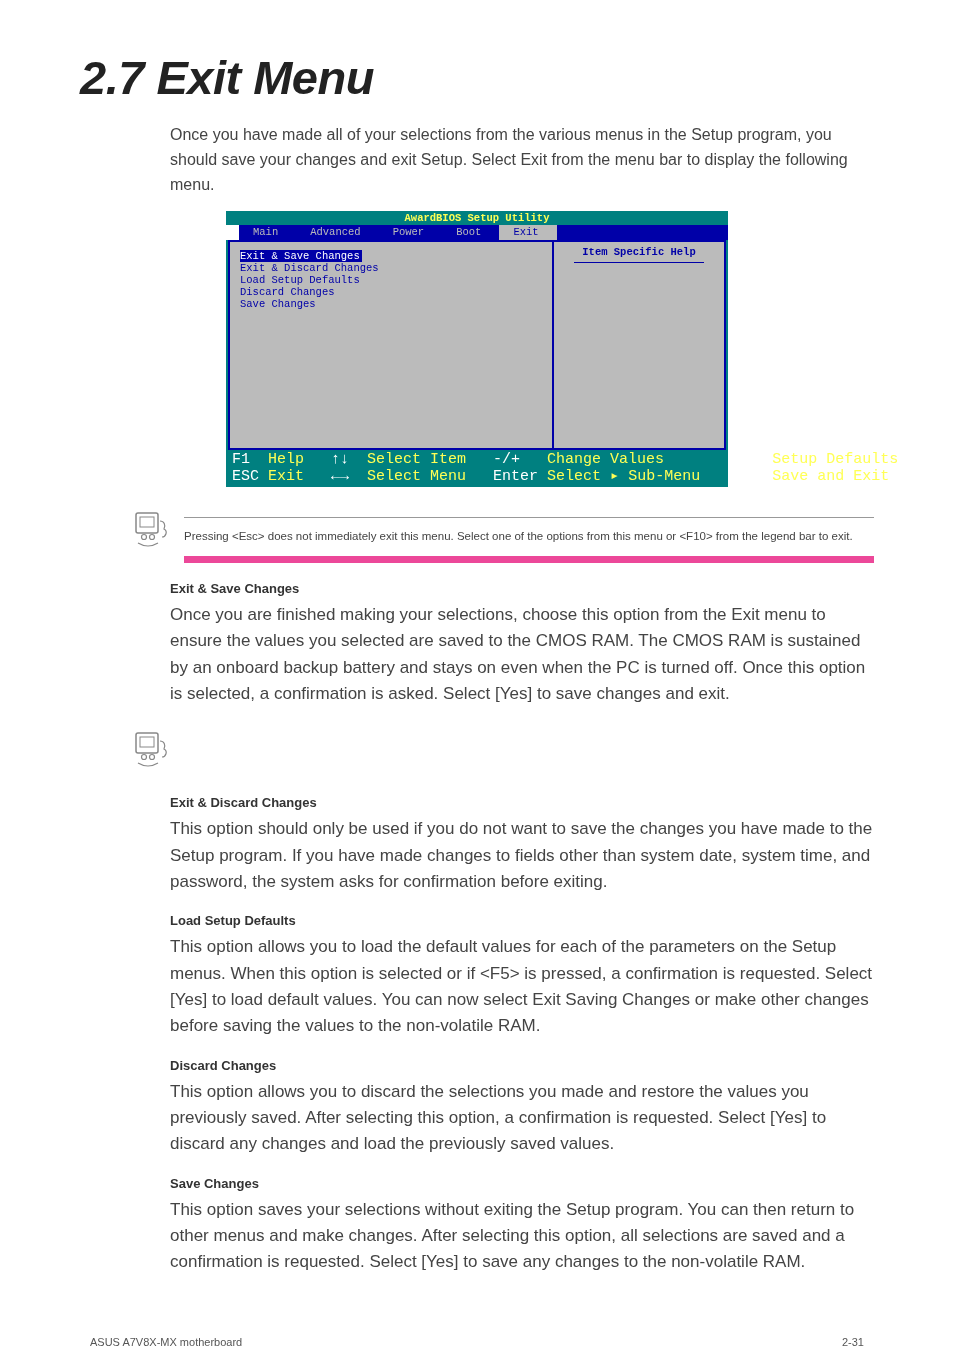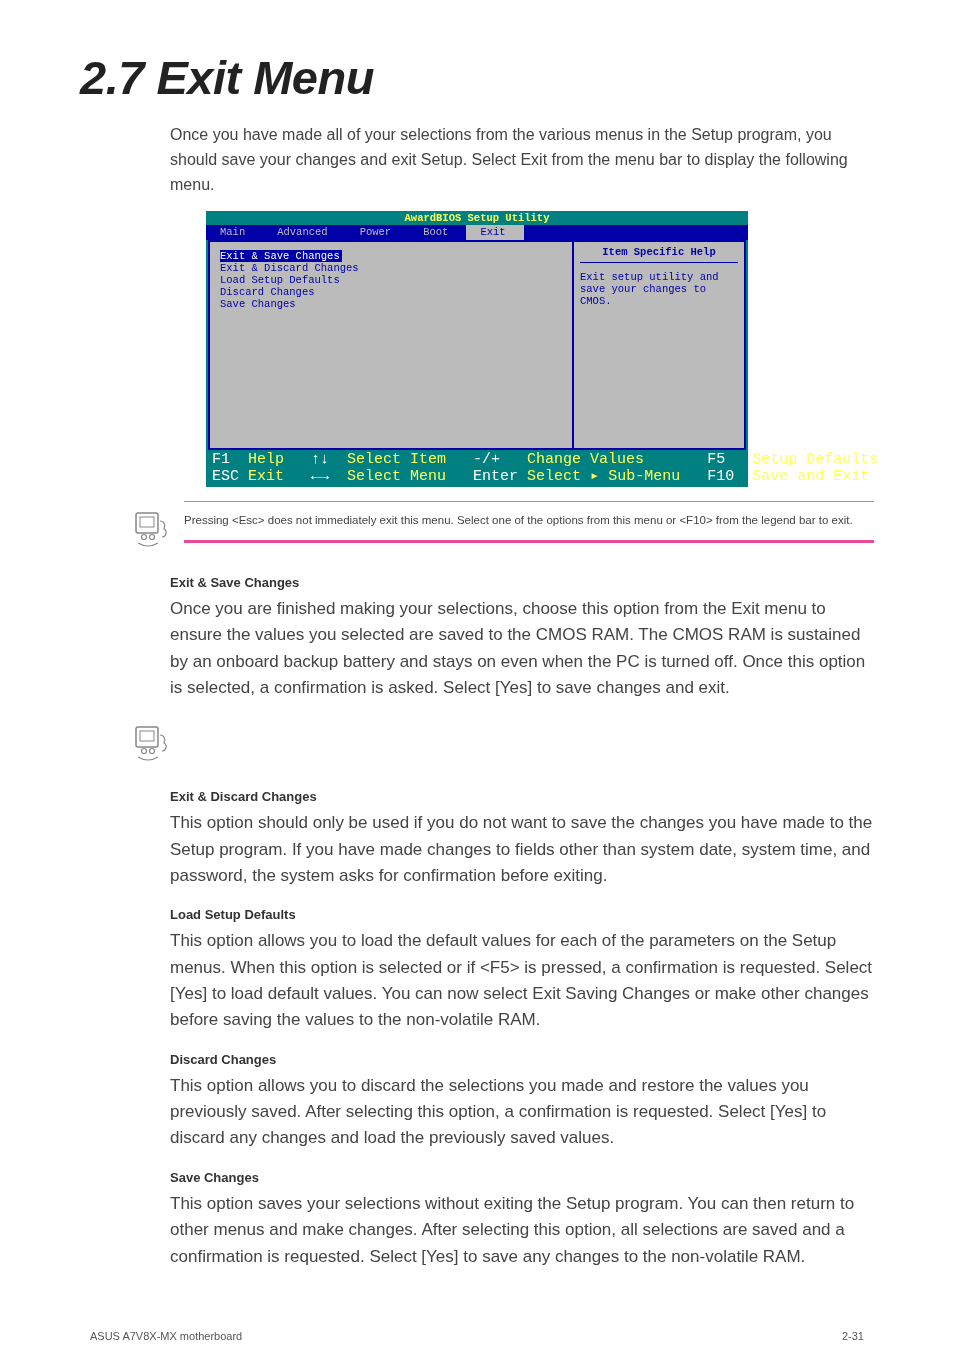--- a/index.html
+++ b/index.html
@@ -20,38 +20,39 @@
     letter-spacing: -0.5px;
     margin-bottom: 18px;
   }
   .intro-text {
     font-size: 16px;
     line-height: 1.55;
     color: #444;
     margin: 0 0 14px 90px;
   }
   .bios-box {
-    width: 542px;
+    width: 502px;
     margin: 0 auto 14px auto;
     font-family: "Courier New", monospace;
     font-size: 10.5px;
     line-height: 1.15;
   }
   .bios-title-row {
     background: #008080;
     color: #ffff55;
     text-align: center;
     padding: 1px 0;
     font-weight: bold;
   }
   .bios-menu-row {
     background: #0000a8;
     display: flex;
     color: #bbbbbb;
     padding: 0;
+    margin-left: 13px;
   }
   .bios-menu-row span {
     padding: 1px 18px 1px 14px;
   }
   .bios-menu-row .active {
     background: #bbbbbb;
     color: #0000a8;
   }
   .bios-body {
     display: flex;
@@ -67,21 +68,21 @@
     padding: 8px 10px;
     margin: 2px;
   }
   .bios-left .hi { color: #ffffff; background: #0000a8; display: inline-block; padding: 0 2px 0 0; }
   .bios-left div { white-space: pre; }
   .bios-right {
     width: 170px;
     background: #bbbbbb;
     color: #0000a8;
     margin: 2px 2px 2px 0;
-    padding: 4px 6px;
+    padding: 4px 20px;
   }
   .bios-right .hdr {
     text-align: center;
     color: #0000a8;
     border-bottom: 1px solid #0000a8;
     padding-bottom: 4px;
     margin-bottom: 8px;
     font-weight: bold;
   }
   .bios-footer {
@@ -100,22 +101,23 @@
     margin-bottom: 10px;
   }
   .note-icon {
     width: 40px;
     flex: 0 0 40px;
     margin-top: 8px;
   }
   .note-text-wrap {
     flex: 1;
     border-top: 1px solid #999;
-    border-bottom: 3px solid #ec4899;
+    border-bottom: 7px solid #ec4899;
     padding: 10px 0 10px 0;
+    margin-top: 16px;
   }
   .note-text {
     font-size: 11.5px;
     line-height: 1.55;
     color: #444;
   }
   .subhead {
     font-weight: bold;
     font-size: 13px;
     color: #333;
@@ -155,21 +157,20 @@
   <div class="bios-body">
     <div class="bios-left">
       <div><span class="hi">Exit &amp; Save Changes</span></div>
       <div>Exit &amp; Discard Changes</div>
       <div>Load Setup Defaults</div>
       <div>Discard Changes</div>
       <div>Save Changes</div>
     </div>
     <div class="bios-right">
       <div class="hdr">Item Specific Help</div>
-      <div>Exit setup utility and save your changes to CMOS.</div>
     </div>
   </div>
   <div class="bios-footer"><span class="k">F1</span><span>  Help   </span><span class="k">↑↓</span><span>  Select Item   </span><span class="k">-/+</span><span>   Change Values       </span><span class="k">F5</span><span>   Setup Defaults</span>
 <span class="k">ESC</span><span> Exit   </span><span class="k">←→</span><span>  Select Menu   </span><span class="k">Enter</span><span> Select ▸ Sub-Menu   </span><span class="k">F10</span><span>  Save and Exit</span></div>
 </div>
 
 <div class="note-row">
   <div class="note-icon">
     <svg viewBox="0 0 40 44" width="40" height="44">
       <rect x="6" y="4" width="22" height="20" rx="2" fill="none" stroke="#888" stroke-width="1.5"></rect>

